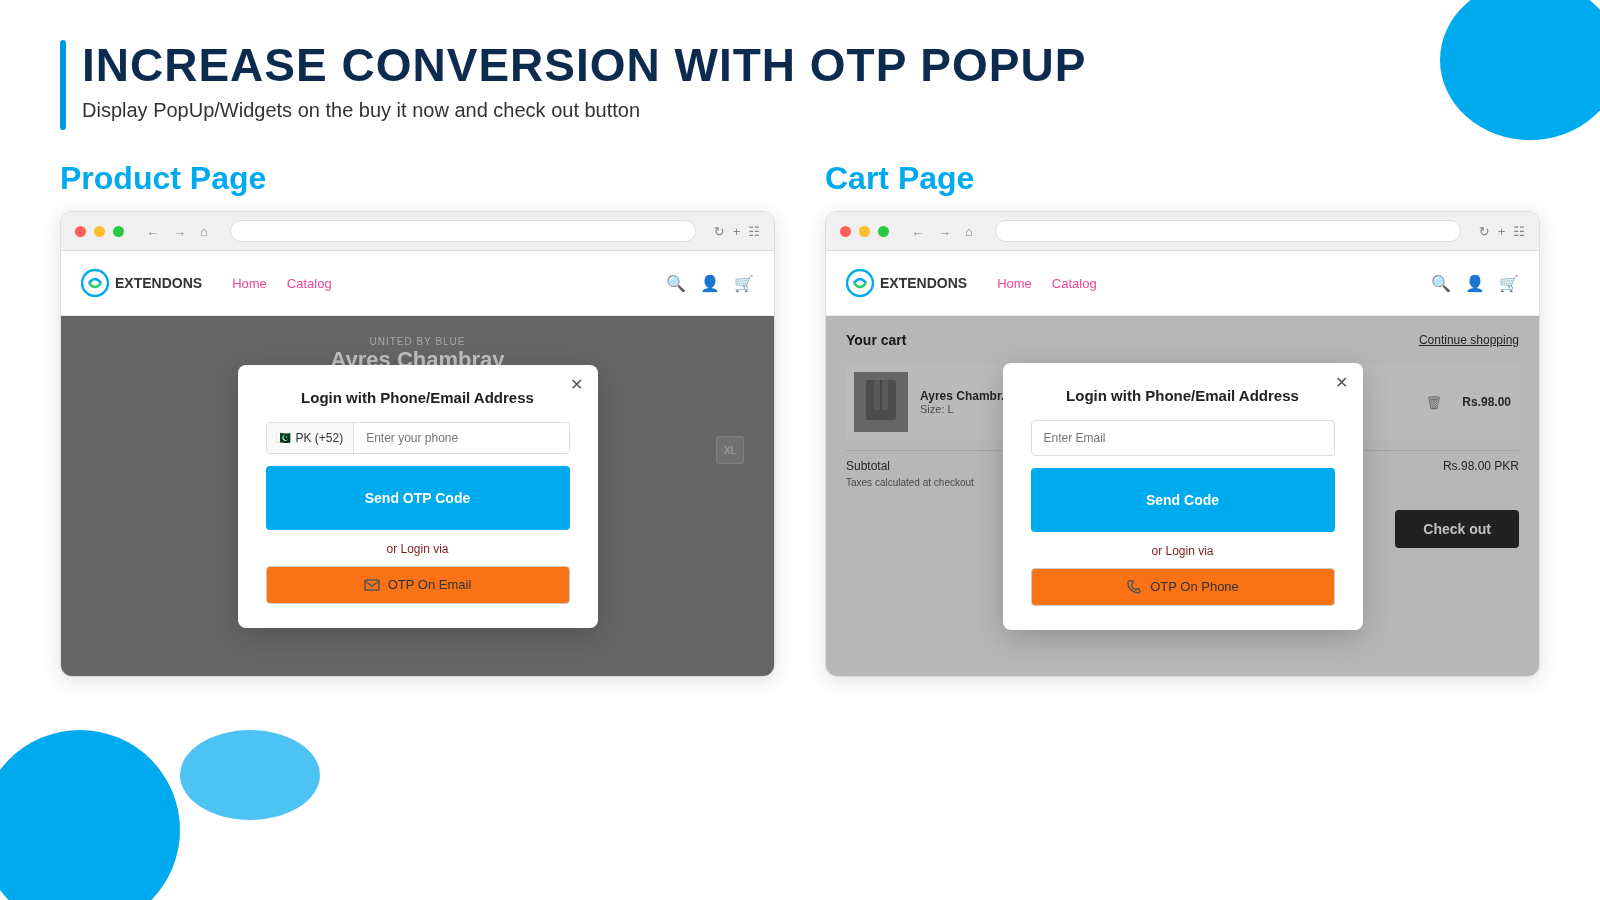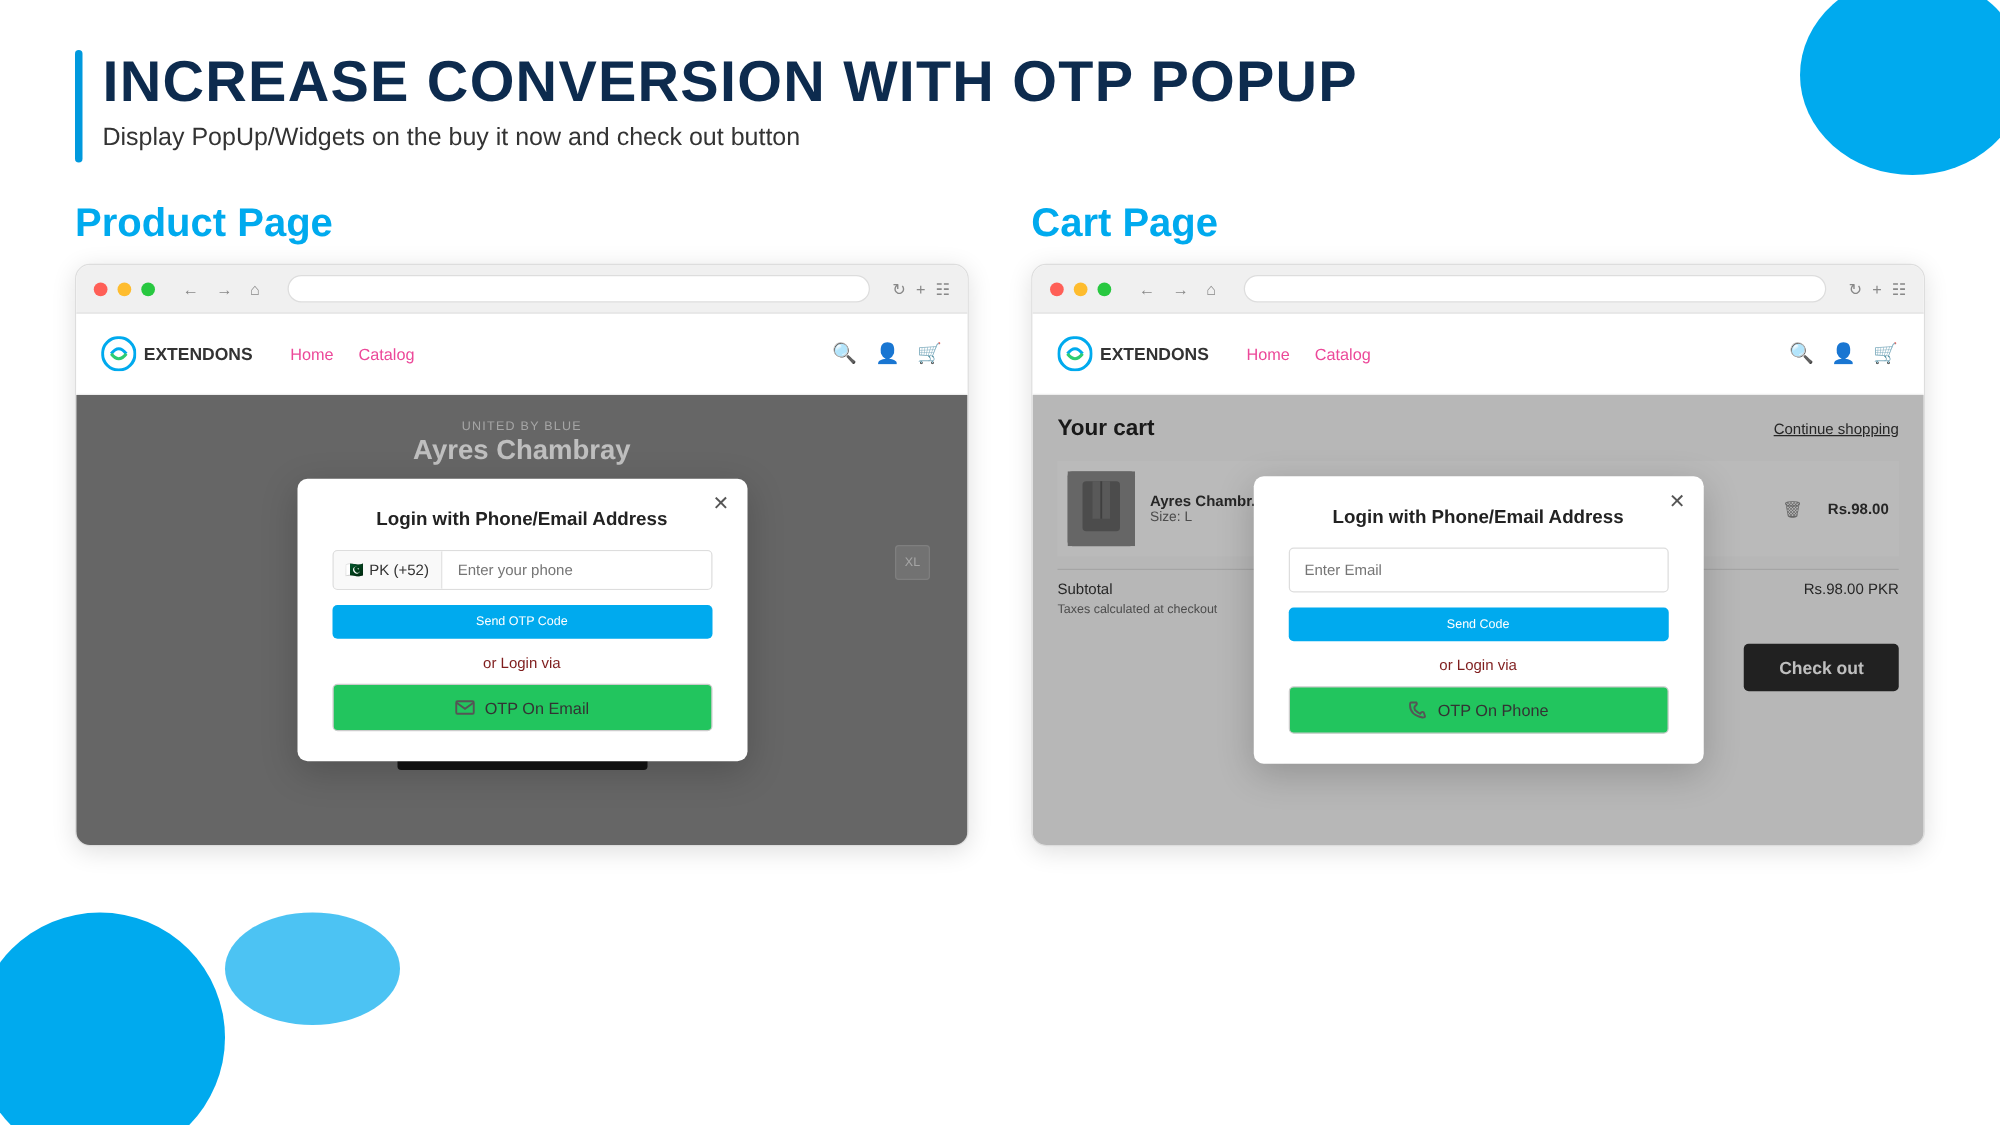--- a/index.html
+++ b/index.html
@@ -217,21 +217,21 @@
       position: relative;
       padding: 16px 20px;
     }
     .cart-header {
       display: flex;
       justify-content: space-between;
       align-items: center;
       margin-bottom: 16px;
     }
     .cart-title {
-      font-size: 18px;
+      font-size: 14px;
       font-weight: 600;
       color: #222;
       text-align: center;
     }
     .continue-shopping {
       font-size: 12px;
       color: #333;
       text-decoration: underline;
     }
     .cart-item {
@@ -365,35 +365,35 @@
       outline: none;
       background: #fff;
       margin-bottom: 12px;
     }
     .send-otp-btn {
       width: 100%;
       background: #00aaee;
       color: #fff;
       border: none;
       border-radius: 4px;
-      padding: 8px;
-      font-size: 10px;
-      font-weight: 400;
+      padding: 24px;
+      font-size: 14px;
+      font-weight: 700;
       cursor: pointer;
       margin-bottom: 12px;
     }
     .or-login {
       text-align: center;
       font-size: 12px;
       color: #7f1d1d;
       margin-bottom: 10px;
     }
     .alt-login-btn {
       width: 100%;
-      background: #22c55e;
+      background: #f97316;
       border: 1px solid #ccc;
       border-radius: 4px;
       padding: 10px;
       font-size: 13px;
       color: #333;
       cursor: pointer;
       display: flex;
       align-items: center;
       justify-content: center;
       gap: 8px;

